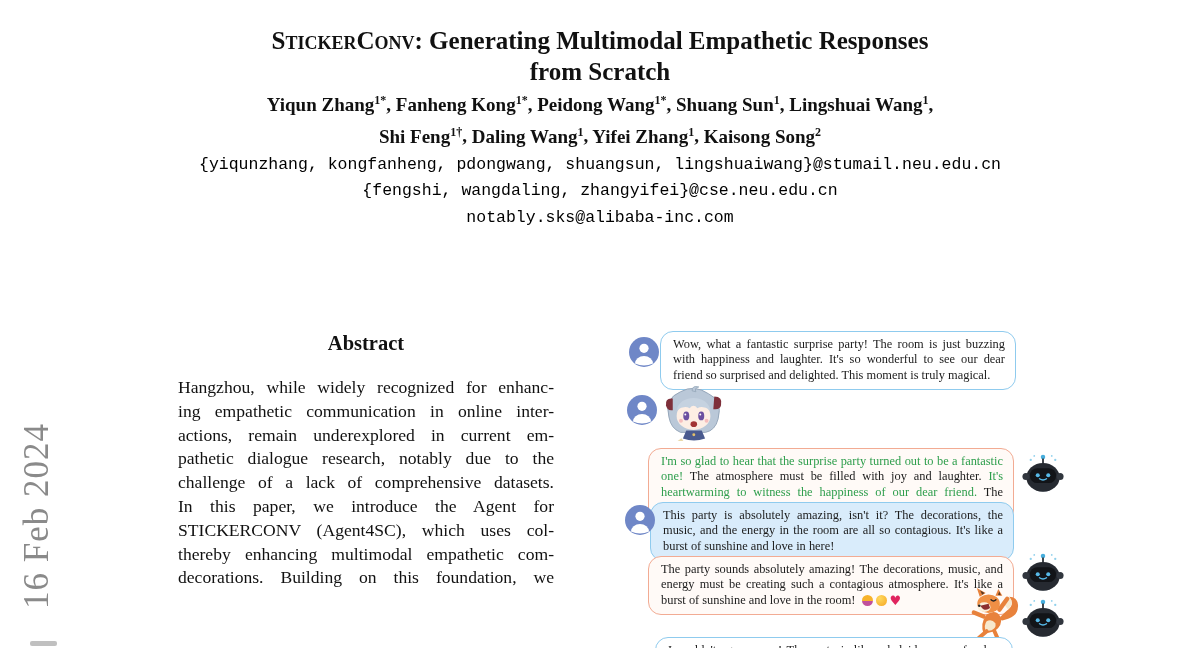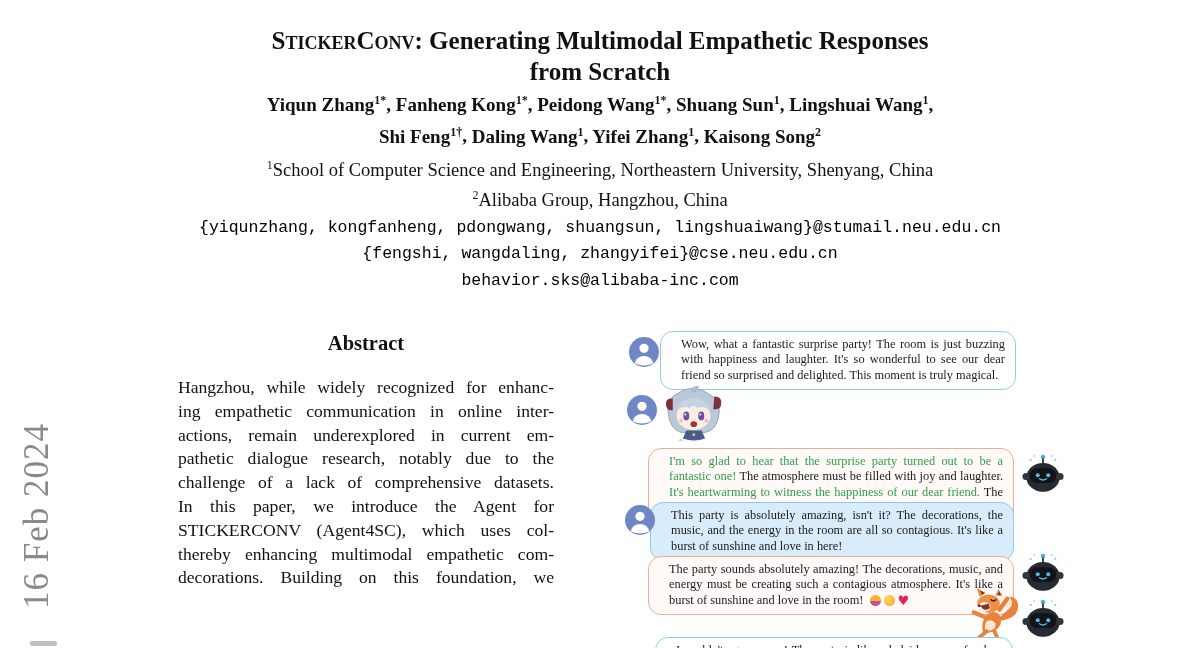--- a/index.html
+++ b/index.html
@@ -29,21 +29,21 @@
   
   .abstract{position:absolute;left:178px;top:332px;width:376px;}
   .abstract h2{margin:0 0 21px 0;text-align:center;font-size:20.5px;font-weight:bold;}
   .abs-line{font-size:17.6px;line-height:23.8px;text-align:justify;text-align-last:justify;white-space:nowrap;}
 
   
   .chat{position:absolute;left:627px;top:0;width:448px;height:648px;}
   .msg-row{position:absolute;left:0;width:448px;}
   .bub{
     position:absolute;box-sizing:border-box;border-radius:13px;
-    padding:5px 10px 6px 20px;font-size:12.4px;line-height:15.4px;
+    padding:5px 10px 6px 12px;font-size:12.4px;line-height:15.4px;
     text-align:justify;color:#1b1b1b;background:#fff;
   }
   .bub.user{border:1.5px solid var(--ub,#8fcbee);background:var(--uf,#ffffff);}
   .bub.user.blue{background:var(--ufa,#d9ecfb);}
   .bub.bot{border:1.5px solid var(--bb,#f2ab93);background:var(--bf,#fffaf7);}
   .seg-green{color:var(--green,#2e9e4c);}
   .seg-black{color:#1b1b1b;}
   .avatar{position:absolute;}
   .sticker{position:absolute;}
 
@@ -62,28 +62,24 @@
   <div class="watermark">16 Feb 2024</div>
   <div class="watermark-clip"></div>
 
   <header class="hdr">
     <div class="title">
       <div><span class="sc">StickerConv</span><span>: Generating Multimodal Empathetic Responses</span></div>
       <div>from Scratch</div>
     </div>
     <div class="authors" id="authors1"><span><span>Yiqun Zhang</span><sup>1*</sup></span>, <span><span>Fanheng Kong</span><sup>1*</sup></span>, <span><span>Peidong Wang</span><sup>1*</sup></span>, <span><span>Shuang Sun</span><sup>1</sup></span>, <span><span>Lingshuai Wang</span><sup>1</sup></span>,</div>
     <div class="authors" id="authors2"><span><span>Shi Feng</span><sup>1†</sup></span>, <span><span>Daling Wang</span><sup>1</sup></span>, <span><span>Yifei Zhang</span><sup>1</sup></span>, <span><span>Kaisong Song</span><sup>2</sup></span></div>
-    <div id="affils">
-        <div class="affil"><sup>1</sup>School of Computer Science and Engineering, Northeastern University, Shenyang, China</div>
-        <div class="affil"><sup>2</sup>Alibaba Group, Hangzhou, China</div>
-      </div>
     <div id="emails">
         <div class="email-line">{yiqunzhang, kongfanheng, pdongwang, shuangsun, lingshuaiwang}@stumail.neu.edu.cn</div>
         <div class="email-line">{fengshi, wangdaling, zhangyifei}@cse.neu.edu.cn</div>
-        <div class="email-line">behavior.sks@alibaba-inc.com</div>
+        <div class="email-line">notably.sks@alibaba-inc.com</div>
       </div>
   </header>
 
   <section class="abstract">
     <h2>Abstract</h2>
     <div id="abs-body">
         <div class="abs-line">Hangzhou, while widely recognized for enhanc-</div>
         <div class="abs-line">ing empathetic communication in online inter-</div>
         <div class="abs-line">actions, remain underexplored in current em-</div>
         <div class="abs-line">pathetic dialogue research, notably due to the</div>

